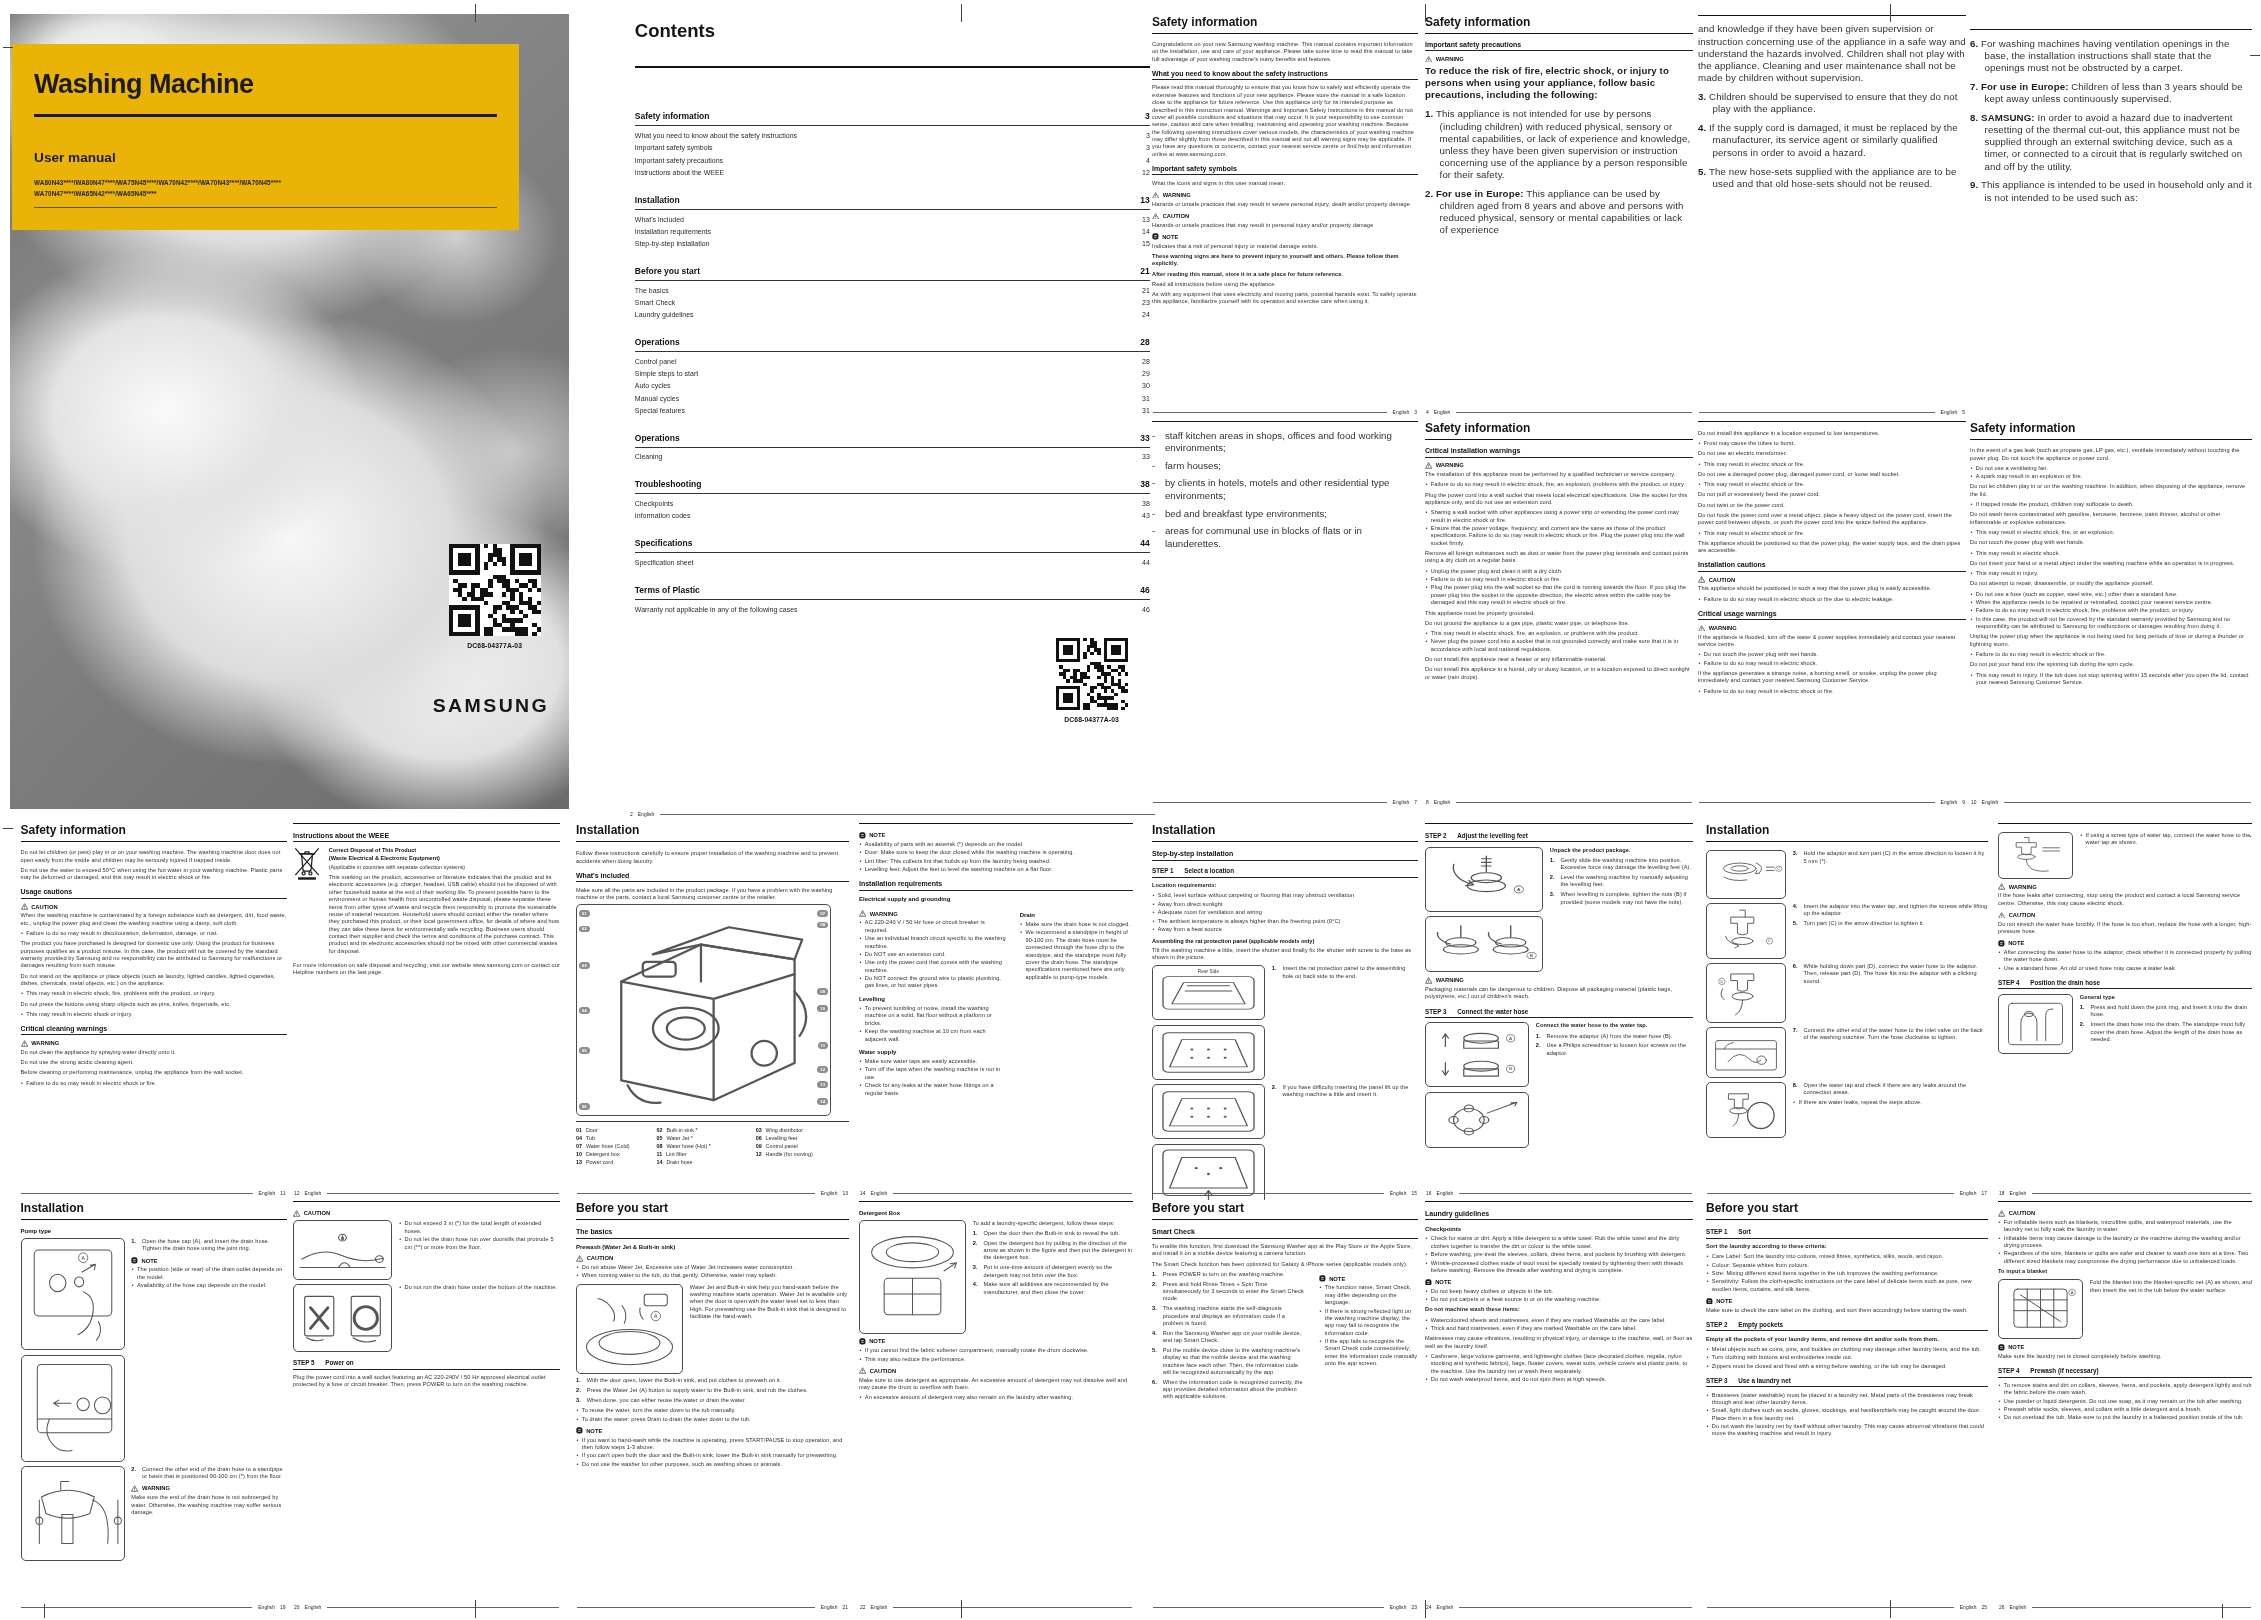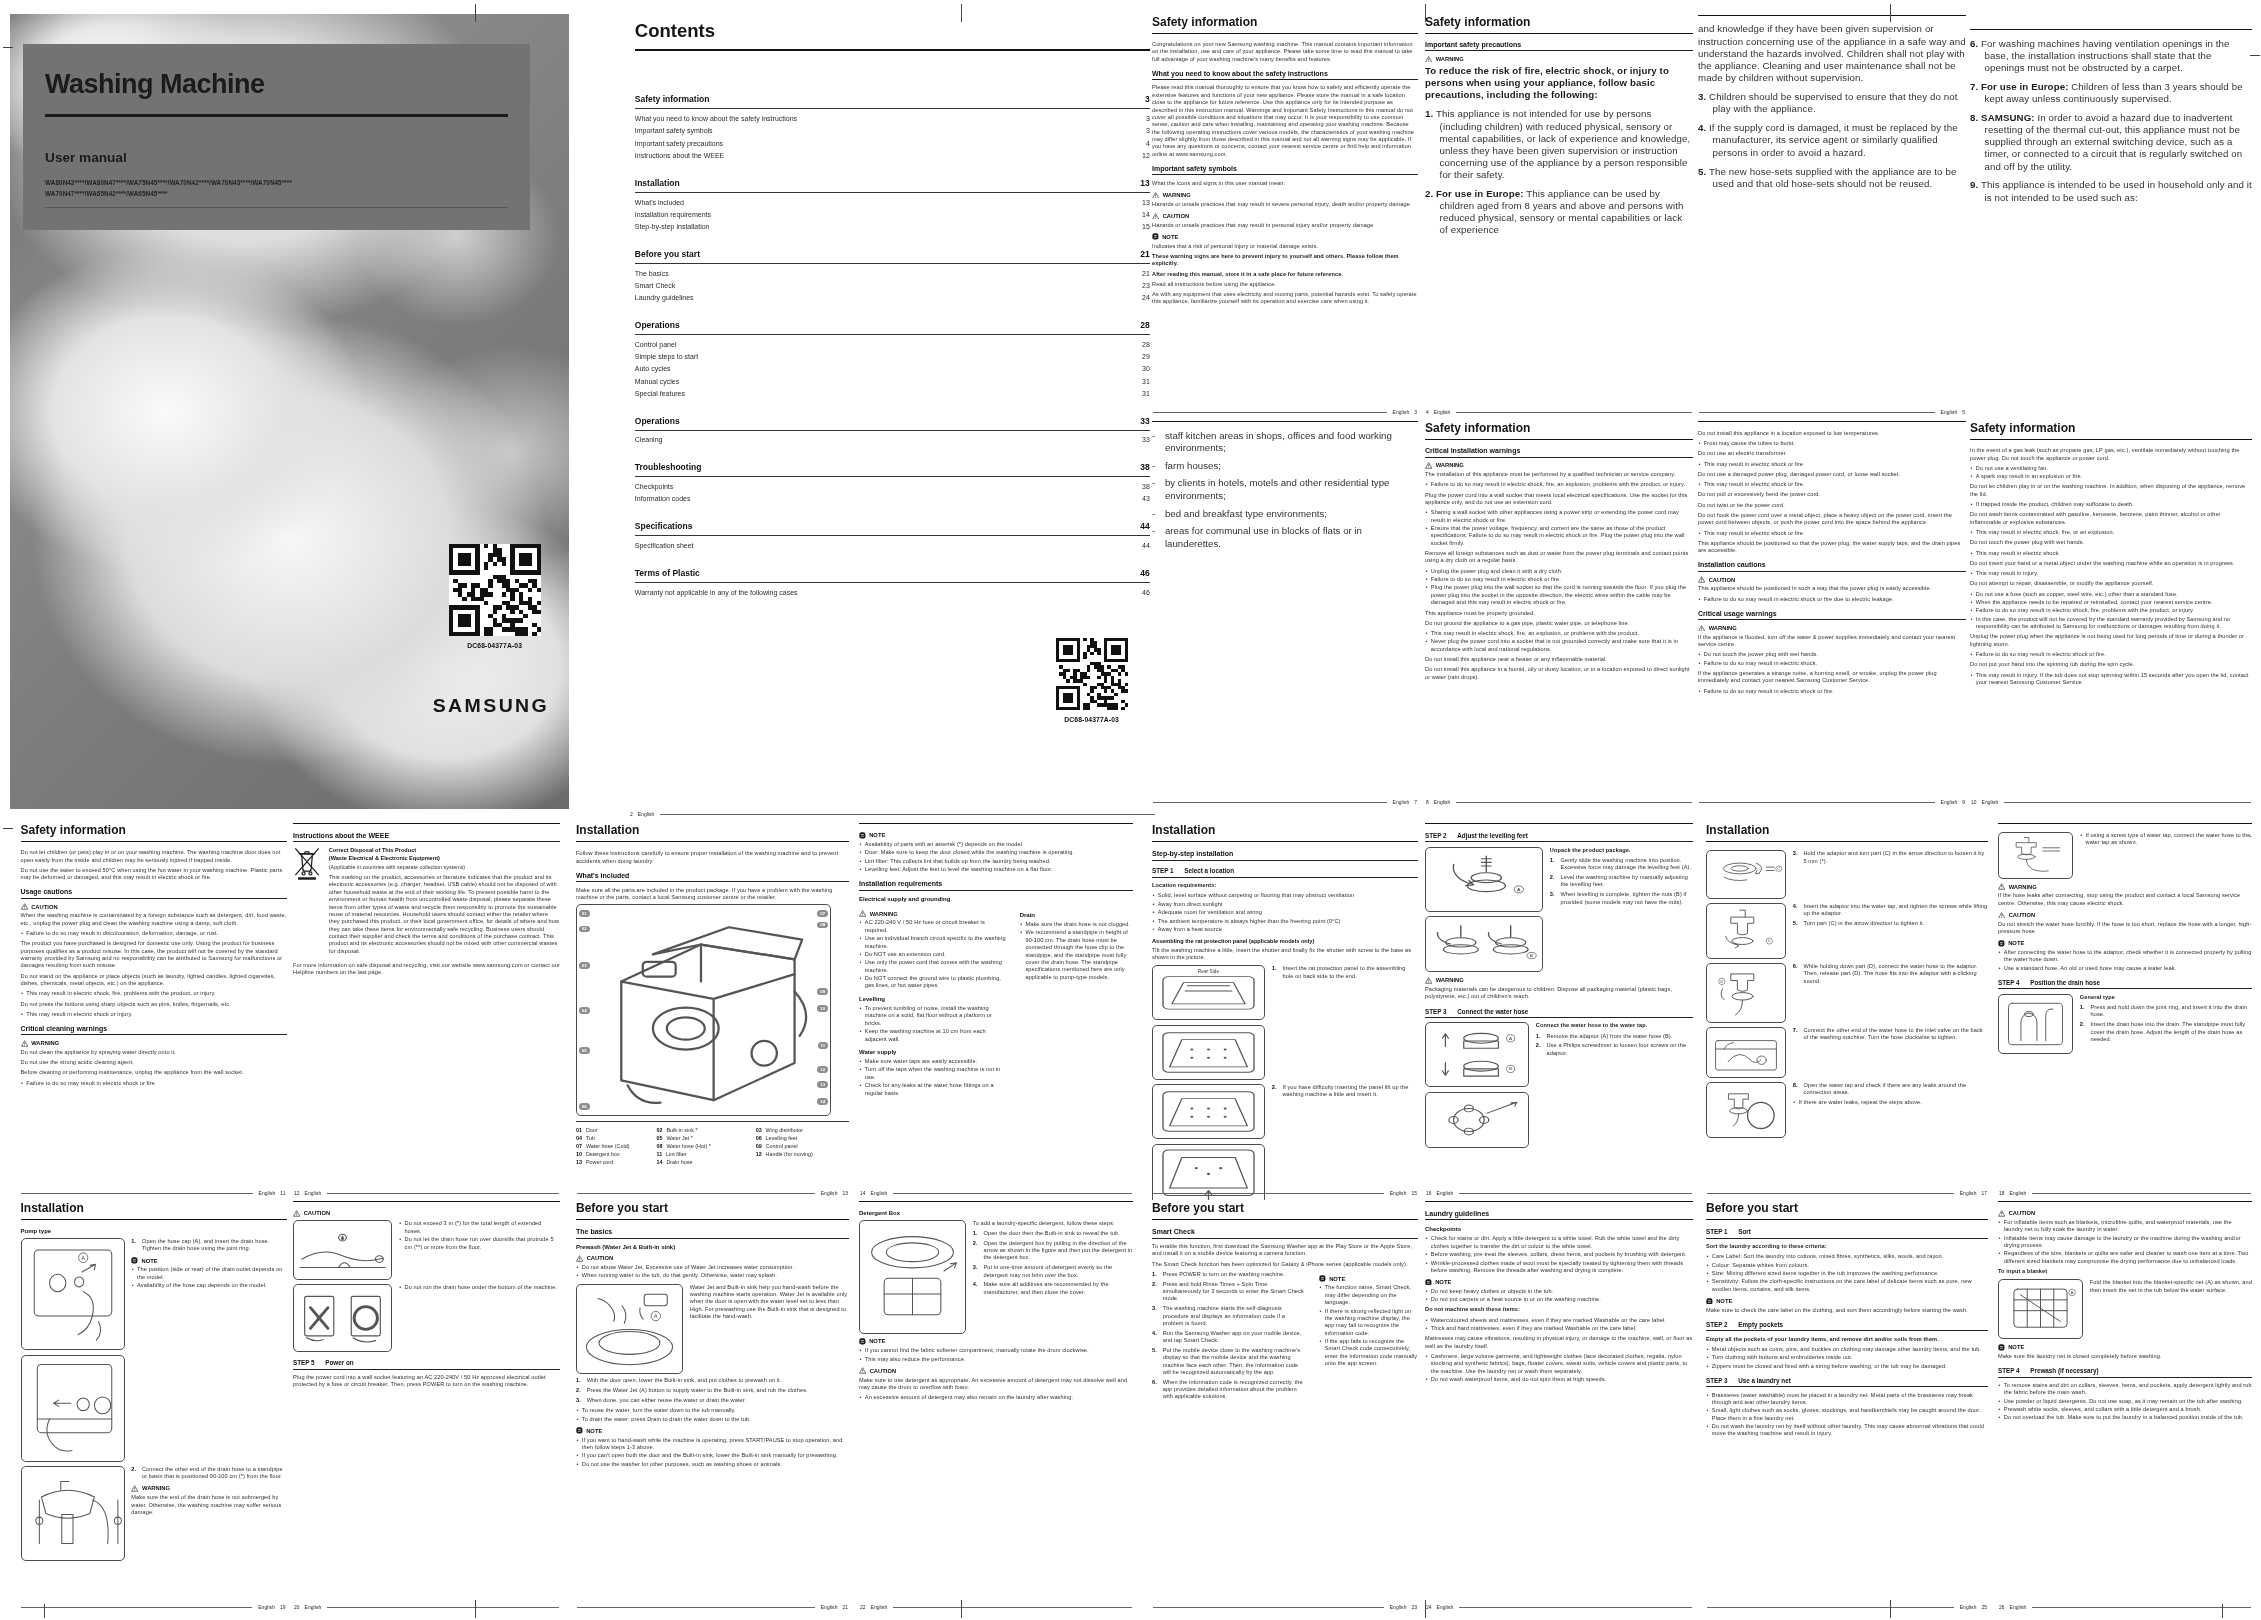--- a/index.html
+++ b/index.html
@@ -56,31 +56,31 @@
   .coverphoto{position:absolute;inset:0;
     background:
       radial-gradient(205px 146px at 18% 8%, #fdfdfd 0%, #e8e8e8 35%, rgba(214,214,214,0) 70%),
       radial-gradient(341px 253px at 42% 16%, #f5f5f5 0%, #dddddd 40%, rgba(190,190,190,0) 75%),
       radial-gradient(253px 210px at 28% 50%, #fafafa 0%, #e3e3e3 45%, rgba(182,182,182,0) 78%),
       radial-gradient(322px 283px at 50% 66%, #f7f7f7 0%, #dcdcdc 50%, rgba(165,165,165,0) 80%),
       radial-gradient(253px 205px at 78% 82%, #f1f1f1 0%, #e0e0e0 45%, rgba(170,170,170,0) 78%),
       radial-gradient(146px 127px at 80% 28%, #cfcfcf 0%, rgba(150,150,150,0) 70%),
       radial-gradient(185px 146px at 90% 55%, #c6c6c6 0%, rgba(140,140,140,0) 72%),
       linear-gradient(135deg,#6f6f6f 0%,#8a8a8a 30%,#7d7d7d 55%,#6b6b6b 100%)}
-  .covertitle{position:absolute;left:13px;top:30px;width:463px;background:#737373;padding:25px 22.4px 22.4px}
+  .covertitle{position:absolute;left:2px;top:30px;width:463px;background:#eab308;padding:25px 22.4px 22.4px}
   .covertitle h1{margin:0;font-size:27px;font-weight:800;color:#1b1b1b;letter-spacing:-0.5px}
   .coverrule{border-top:3.4px solid #1b1b1b;margin:14.6px 0 33px}
   .coversub{font-size:13.6px;font-weight:700;color:#1b1b1b;margin:0 0 11.7px}
   .models{font-size:6.3px;font-weight:700;color:#222;line-height:1.75;letter-spacing:0.1px}
   .modelsrule{border-top:0.7px solid #555;margin-top:7.8px}
   .qrbox{position:absolute;text-align:center}
   .qrbox .qlabel{margin-top:4.9px;font-size:6.8px;font-weight:700;color:#111;letter-spacing:0.1px}
   .brand{position:absolute;font-size:19.5px;font-weight:800;color:#161616;letter-spacing:2.4px;transform:scaleY(.94)}
   
-  .contents-title{font-size:18.5px;font-weight:700;color:#141414;border-bottom:2.9px solid #141414;padding-bottom:7px;margin:0 0 43px}
+  .contents-title{font-size:18.5px;font-weight:700;color:#141414;border-bottom:2.9px solid #141414;padding-bottom:24px;margin:0 0 43px}
   .tocsec{display:flex;justify-content:space-between;align-items:flex-end;font-size:8.5px;font-weight:700;color:#111;border-bottom:0.8px solid #333;padding-bottom:3.9px;margin-top:14.6px}
   .tocsubs{padding:3.9px 0 1px}
   .tocsub{display:flex;justify-content:space-between;font-size:7px;color:#2b2b2b;line-height:1.75}
   .weee{display:flex;gap:7.8px;margin:4.9px 0 3.9px}
   .weee .wtxt{flex:1}
   .wh{font-size:5.6px;font-weight:700;color:#111;line-height:1.35}
   .wsub{font-size:5.4px;color:#333;margin:1.5px 0 4.4px}
 </style>
 </head>
 <body>

